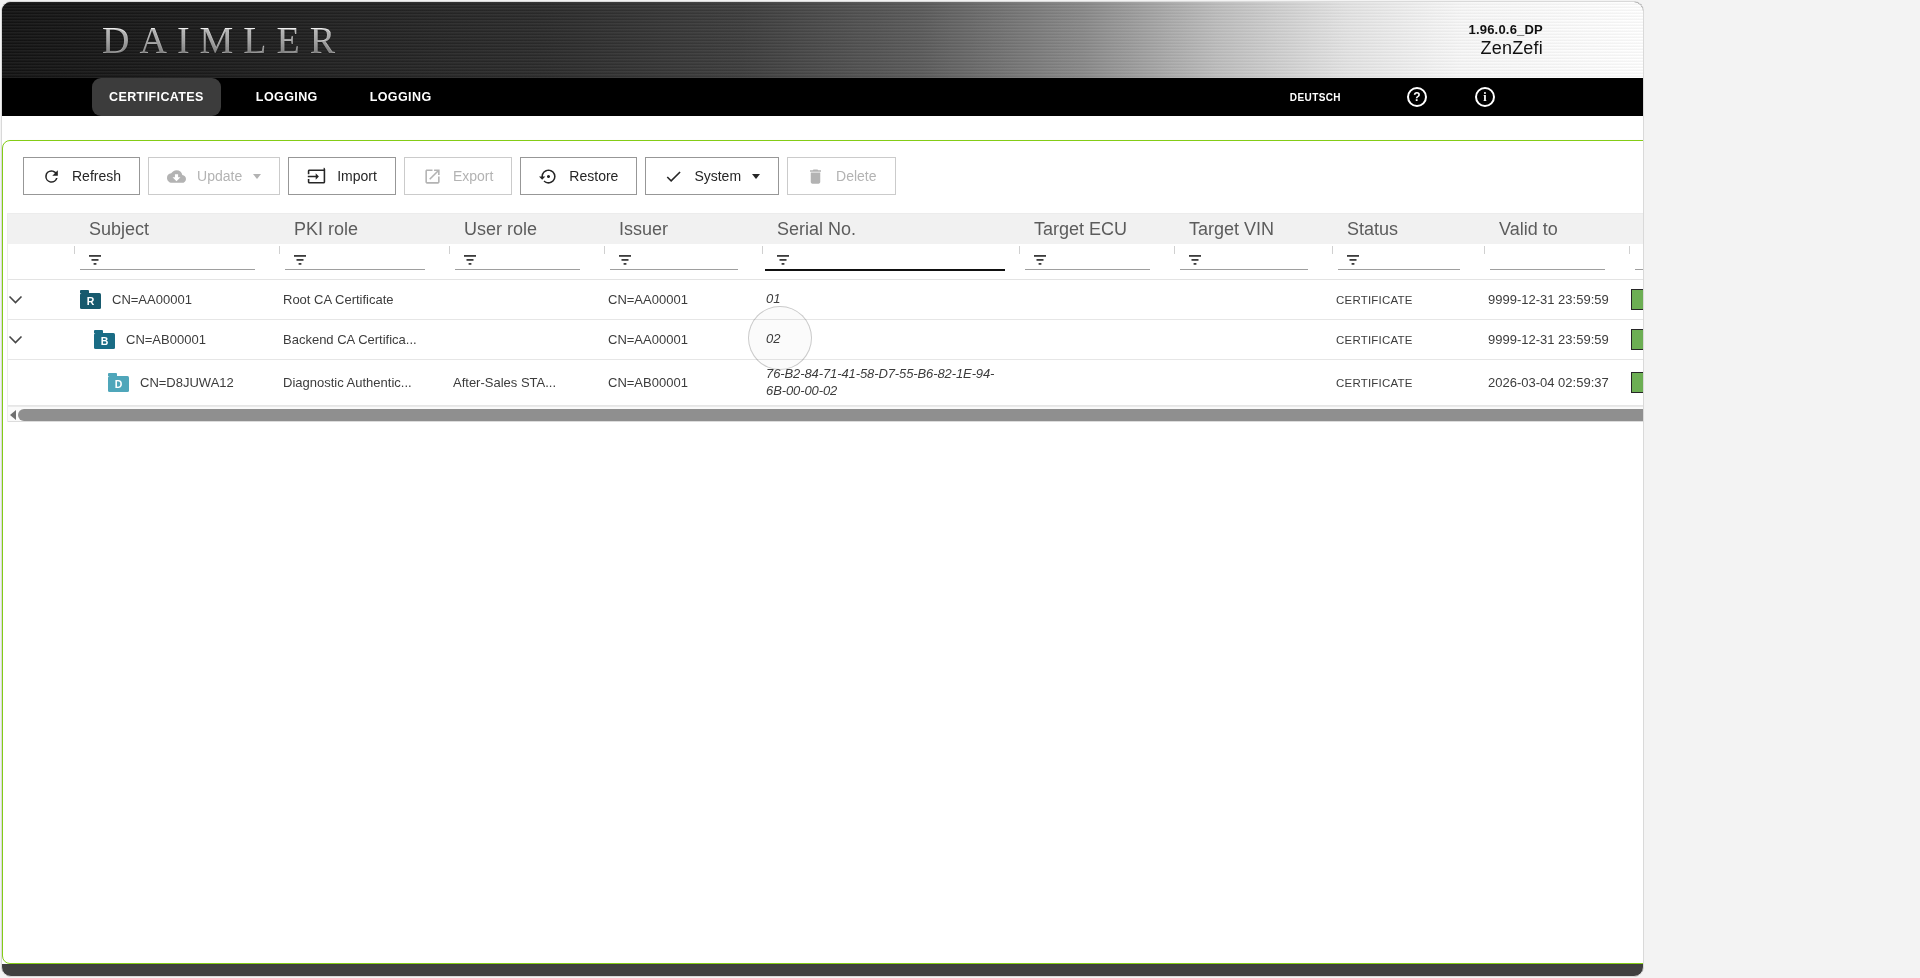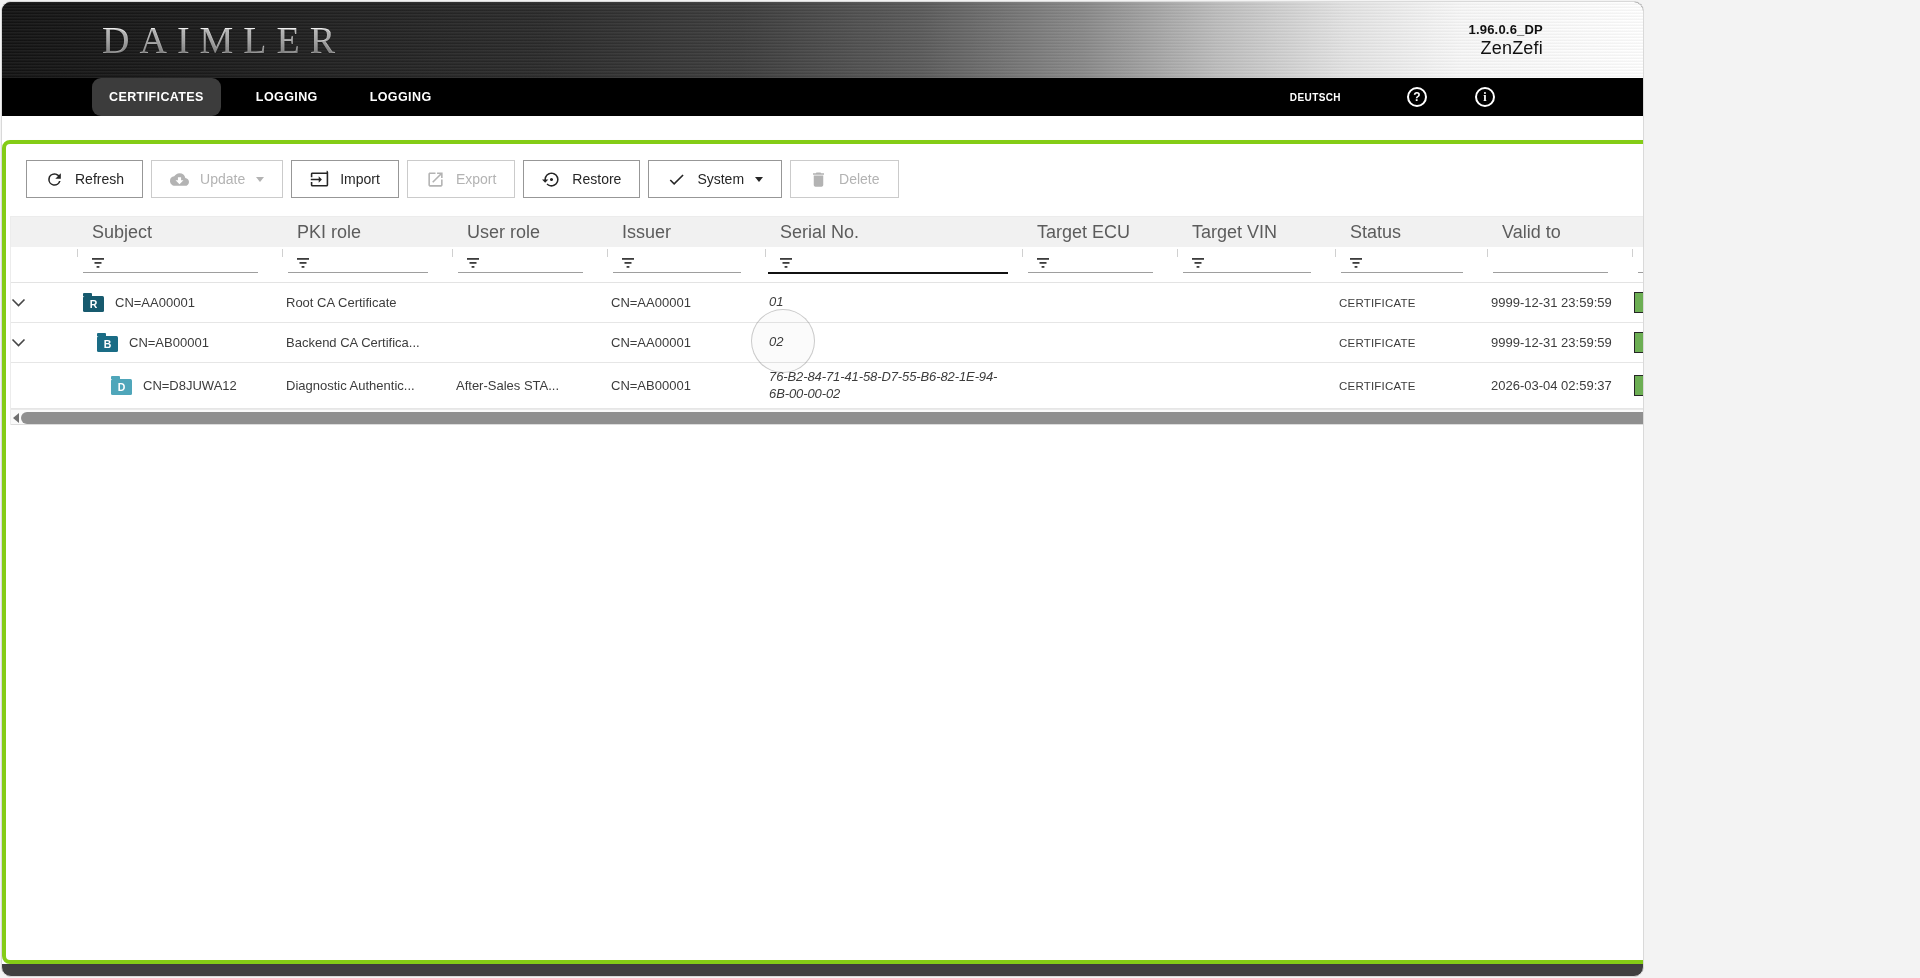--- a/index.html
+++ b/index.html
@@ -50,21 +50,21 @@
     width: 20px; height: 20px; border: 2px solid #fff; border-radius: 50%;
     color: #fff; font-size: 12px; font-weight: 700; display:flex; align-items:center; justify-content:center;
     margin-left: 24px; margin-right: 24px; cursor: pointer; line-height: 1;
   }
   .nav-circle-icon.info { font-family: "Liberation Serif", serif; font-style: normal; }
 
   
   .main { padding: 24px 0 0 0; background: #fff; }
   .card {
     width: 1720px; margin: 0 auto; min-height: 824px;
-    background: #fff; border: 4px solid #84cc16; border-radius: 8px;
+    background: #fff; border: 1px solid #84cc16; border-radius: 8px;
     box-shadow: 0 1px 3px rgba(0,0,0,.03);
   }
 
   
   .toolbar { position: relative; display: flex; gap: 8px; padding: 16px 0 0 20px; height: 54px; }
   .btn {
     height: 38px; display: inline-flex; align-items: center; padding: 0 18px;
     background: #fff; border: 1px solid #979797; color: #262626;
     font-size: 14px; cursor: pointer; white-space: nowrap;
   }

